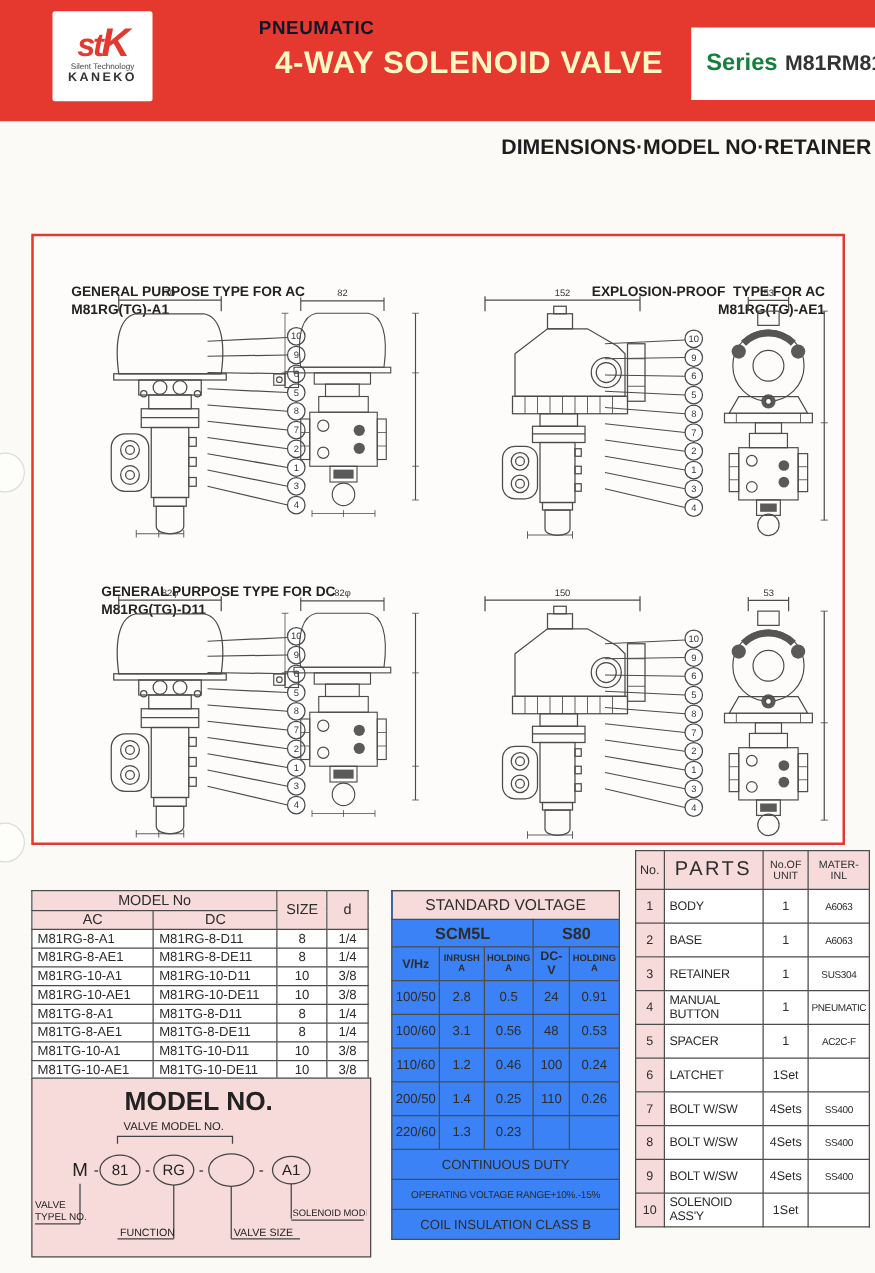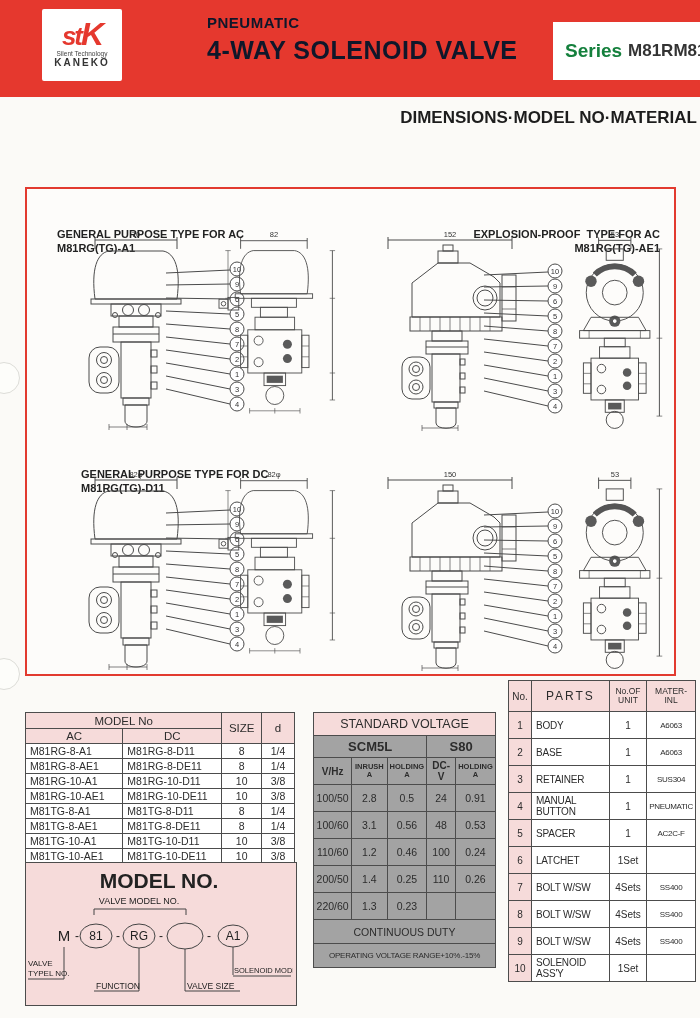--- a/index.html
+++ b/index.html
@@ -9,21 +9,21 @@
 
   
   .banner{left:0;top:0;width:700px;height:97px;background:#e5382e;}
   .logo-box{left:42px;top:9px;width:80px;height:72px;background:#fff;border-radius:2px;
             display:flex;flex-direction:column;align-items:center;justify-content:center;}
   .logo-mark{color:#e5382e;font-weight:bold;font-style:italic;font-size:26px;line-height:24px;letter-spacing:-2px;}
   .logo-mark .big{font-size:32px;}
   .logo-tag{font-size:6.5px;color:#444;margin-top:2px;}
   .logo-co{font-size:10px;font-weight:bold;letter-spacing:2px;color:#333;}
   .kicker{left:207px;top:14px;color:#0f172a;font-weight:bold;font-size:15px;letter-spacing:.5px;}
-  .big-title{left:207px;top:36px;color:#0f172a;font-weight:bold;font-size:25px;letter-spacing:.5px;}
+  .big-title{left:220px;top:36px;color:#fef9c3;font-weight:bold;font-size:25px;letter-spacing:.5px;}
   .series-box{left:553px;top:22px;width:160px;height:58px;background:#fff;
               display:flex;align-items:center;}
   .series-label{font-size:19px;font-weight:bold;color:#15803d;margin-left:12px;}
   .series-models{margin-left:6px;display:flex;}
   .series-models span{font-size:17px;font-weight:bold;color:#333;line-height:18px;}
 
   .subtitle{left:0;top:108px;width:697px;text-align:right;font-size:17px;font-weight:bold;color:#1d1d1d;}
 
   .binder-hole{width:30px;height:30px;border-radius:50%;border:1px solid #ddddd8;background:#fdfdfa;left:-12px;}
 
@@ -47,34 +47,34 @@
   .pink{background:#f6dbda;}
   .pre{white-space:pre-line;}
 
   .model-table{left:25px;top:712px;}
   .model-table table{width:270px;border:1.5px solid #4c4c4c;background:#fff;}
   .model-table th{font-size:11.5px;font-weight:normal;}
   .model-table td{font-size:10.5px;height:14px;}
   .model-table td.l{text-align:left;padding-left:4px;}
 
   .voltage-table{left:313px;top:712px;}
-  .voltage-table table{width:183px;border:1.5px solid #4c4c4c;background:#a3a3a3;padding-left:20px;}
+  .voltage-table table{width:183px;border:1.5px solid #4c4c4c;background:#3b82f6;padding-left:20px;}
   .voltage-table .title{font-size:12.5px;height:22px;font-weight:normal;}
   .voltage-table .grp{font-size:13px;height:21px;}
   .voltage-table .hdr{font-size:10px;height:26px;}
   .voltage-table .hdr.small{font-size:7.5px;line-height:8px;}
   .voltage-table td{font-size:10.5px;height:26px;}
   .voltage-table .foot{font-size:10.5px;height:23px;}
   .voltage-table .foot.small{font-size:8px;letter-spacing:-.2px;}
 
   .parts-table{left:508px;top:680px;}
   .parts-table table{width:188px;border:1.5px solid #4c4c4c;background:#fff;}
   .parts-table .hdr{height:30px;font-weight:normal;}
   .parts-table .hdr.no{font-size:10px;}
-  .parts-table .hdr.parts{font-size:12px;letter-spacing:2px;}
+  .parts-table .hdr.parts{font-size:16px;letter-spacing:2px;}
   .parts-table .hdr.small{font-size:8.5px;line-height:9px;}
   .parts-table td{height:26px;font-size:10px;}
   .parts-table td.name{text-align:left;padding-left:4px;letter-spacing:-.2px;}
   .parts-table td.mat{font-size:8px;letter-spacing:-.3px;}
 
   
   .modelno-box{left:25px;top:862px;width:270px;height:142px;background:#f6dbda;border:1.5px solid #4c4c4c;}
   .mn-svg text{font-family:"Liberation Sans",sans-serif;fill:#222;stroke:none;}
   .mn-svg line,.mn-svg polyline,.mn-svg ellipse{stroke:#444;stroke-width:1;fill:none;}
 </style>
@@ -277,21 +277,21 @@
   <div class="abs big-title">4-WAY SOLENOID VALVE</div>
   <div class="abs series-box">
     <span class="series-label">Series</span>
     <span class="series-models">
       <span>M81R</span>
       <span>M81T</span>
     </span>
   </div>
 </div>
 
-<div class="abs subtitle">DIMENSIONS·MODEL NO·MATERIAL</div>
+<div class="abs subtitle">DIMENSIONS·MODEL NO·RETAINER</div>
 
 <div class="abs binder-hole" style="top:362px;"></div>
 <div class="abs binder-hole" style="top:658px;"></div>
 
 <div class="abs draw-box">
 
   <div class="abs q-title" style="left:30px;top:10px;">
     <div>GENERAL PURPOSE TYPE FOR AC</div><div>M81RG(TG)-A1</div>
   </div>
   <div class="abs q-title right" style="right:14px;top:10px;">
@@ -494,20 +494,23 @@
           <td>0.23</td>
           <td></td>
           <td></td>
         </tr>
     <tr>
           <td class="foot" colspan="5">CONTINUOUS DUTY</td>
         </tr>
     <tr>
           <td class="foot small" colspan="5">OPERATING VOLTAGE RANGE+10%.-15%</td>
         </tr>
+    <tr>
+          <td class="foot" colspan="5">COIL INSULATION CLASS B</td>
+        </tr>
   </tbody>
     </table>
 </div>
 
 <div class="abs parts-table">
   <table>
     <tbody>
         <tr>
       <th class="pink hdr no" style="width:20px;">No.</th>
       <th class="pink hdr parts" style="width:90px;">PARTS</th>

